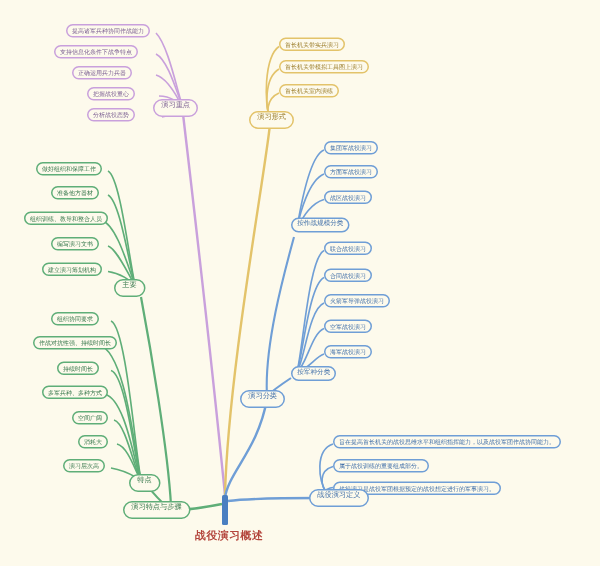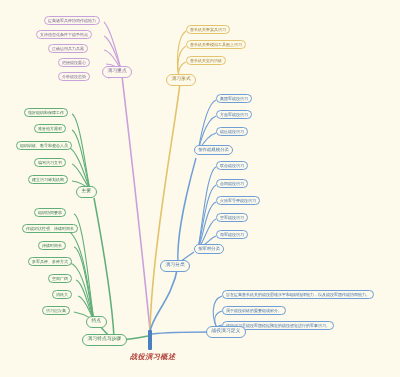--- a/index.html
+++ b/index.html
@@ -37,21 +37,20 @@
   
   .hub{border-radius:9px;font-size:4.8px;padding:2.4px 4.5px;}
 
   .root{
     position:absolute;
     font-size:7.2px;
     font-weight:bold;
     color:#b4453c;
     letter-spacing:0.4px;
     white-space:nowrap;
-    font-style:italic;
   }
   .rootbar{
     position:absolute;
     background:#4a7fc1;
     border-radius:1px;
   }
 </style>
 </head>
 <body>
 

